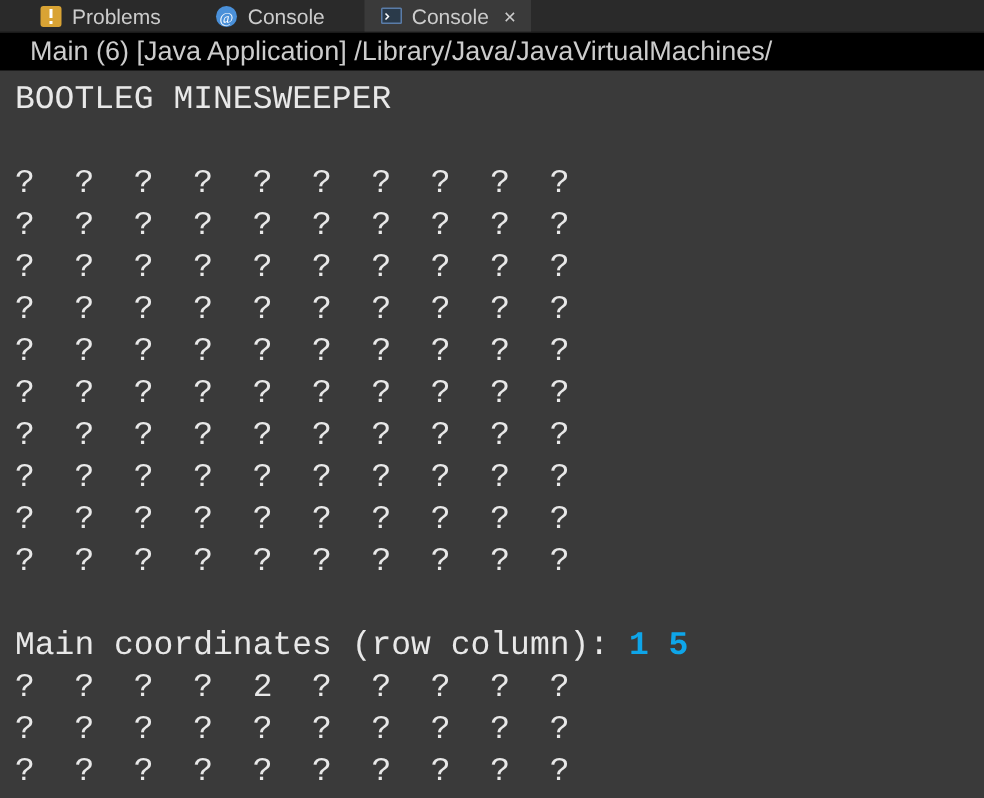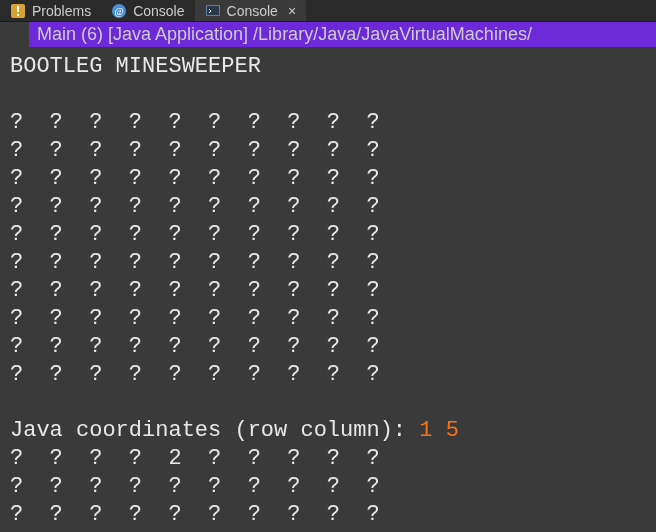--- a/index.html
+++ b/index.html
@@ -23,54 +23,55 @@
     }
     .tab {
       display: flex;
       align-items: center;
       padding: 0 10px;
       height: 100%;
       color: #ccc;
       font-family: -apple-system, Helvetica, Arial, sans-serif;
       font-size: 14px;
       gap: 6px;
+      margin-left: 16px;
     }
     .tab.active {
       background: #3a3a3a;
     }
     .tab-icon {
       width: 16px;
       height: 16px;
       display: inline-block;
     }
     .close-x {
       color: #ccc;
       font-size: 14px;
       margin-left: 4px;
     }
     .launch-info {
-      background: #6d28d9;
+      background: #000000;
       color: #ccc;
       font-family: -apple-system, Helvetica, Arial, sans-serif;
       font-size: 18px;
-      padding: 2px 8px;
+      padding: 2px 20px;
       white-space: nowrap;
       overflow: hidden;
-      margin-left: 29px;
     }
     .console {
       padding: 6px 10px;
       color: #e8e8e8;
       font-size: 22px;
       line-height: 28px;
       white-space: pre;
       font-weight: 500;
     }
     .input-coords {
-      color: #f97316;
+      color: #0ea5e9;
+      font-weight: bold;
     }
   </style>
 </head>
 <body>
 
 <div class="tab-bar">
   <div class="tab">
     <span class="tab-icon">
       <svg viewBox="0 0 16 16">
           <rect x="1" y="1" width="14" height="14" fill="#d9a334" rx="2"></rect>
@@ -109,17 +110,17 @@
 <span>?  ?  ?  ?  ?  ?  ?  ?  ?  ?</span>
 <span>?  ?  ?  ?  ?  ?  ?  ?  ?  ?</span>
 <span>?  ?  ?  ?  ?  ?  ?  ?  ?  ?</span>
 <span>?  ?  ?  ?  ?  ?  ?  ?  ?  ?</span>
 <span>?  ?  ?  ?  ?  ?  ?  ?  ?  ?</span>
 <span>?  ?  ?  ?  ?  ?  ?  ?  ?  ?</span>
 <span>?  ?  ?  ?  ?  ?  ?  ?  ?  ?</span>
 <span>?  ?  ?  ?  ?  ?  ?  ?  ?  ?</span>
 <span>?  ?  ?  ?  ?  ?  ?  ?  ?  ?</span>
 <span></span>
-<span>Java coordinates (row column): </span><span class="input-coords">1 5</span>
+<span>Main coordinates (row column): </span><span class="input-coords">1 5</span>
 <span>?  ?  ?  ?  2  ?  ?  ?  ?  ?</span>
 <span>?  ?  ?  ?  ?  ?  ?  ?  ?  ?</span>
 <span>?  ?  ?  ?  ?  ?  ?  ?  ?  ?</span>
 <span>?  ?  ?  ?  ?  ?  ?  ?  ?  ?</span></div>
 
 </body></html>

